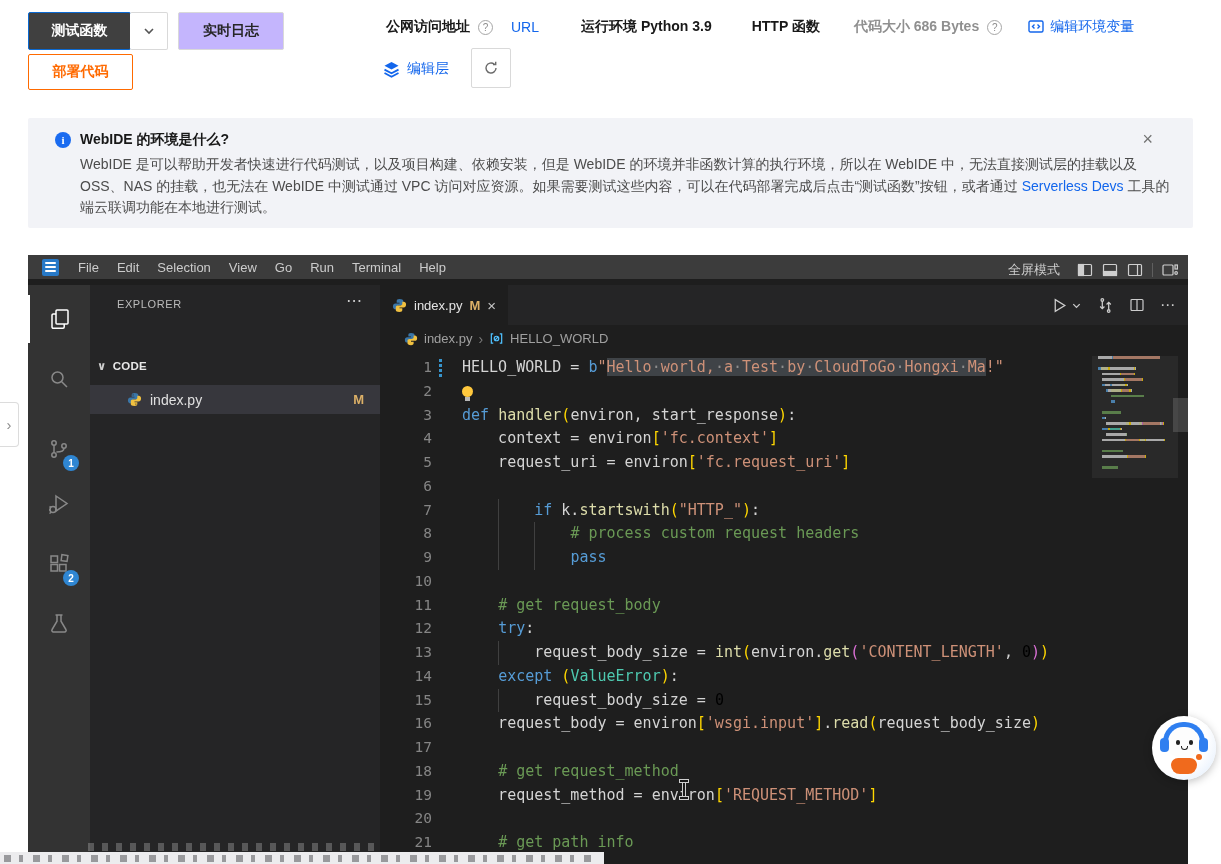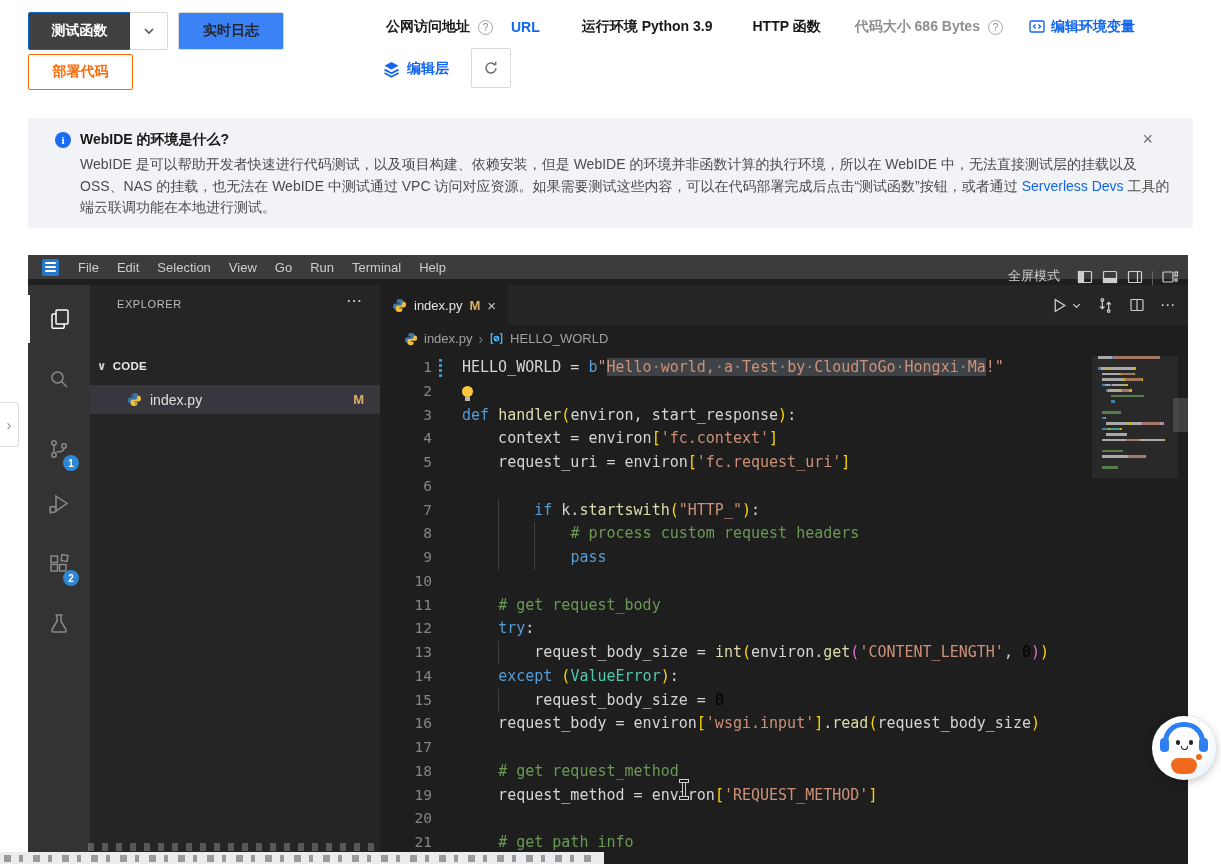--- a/index.html
+++ b/index.html
@@ -5,26 +5,26 @@
   * { margin:0; padding:0; box-sizing:border-box; }
   html,body { width:1221px; height:864px; background:#fff; overflow:hidden;
     font-family:"Liberation Sans","DejaVu Sans",sans-serif; position:relative; }
 
   
   .abs { position:absolute; }
   .btn { display:flex; align-items:center; justify-content:center; border-radius:2px;
     font-size:14px; cursor:pointer; }
   .btn-primary { background:#404040; color:#fff; font-weight:bold; border:1px solid #0b69d1; }
   .btn-caret { background:#fff; border:1px solid #d9d9d9; border-left:none; }
-  .btn-plain { background:#3b82f6; border:1px solid #d9d9d9; color:#262626; font-weight:600; }
+  .btn-plain { background:#c4b5fd; border:1px solid #d9d9d9; color:#262626; font-weight:600; }
   .btn-deploy { background:#fff; border:1px solid #ff6a00; color:#ff6a00; font-weight:600; }
   .meta-row { display:flex; align-items:center; font-size:14px; color:#181818; }
   .meta-label { font-weight:bold; color:#181818; }
   .meta-gray { font-weight:bold; color:#8f8f8f; }
-  .link { color:#1366ec; font-weight:bold; cursor:pointer; }
+  .link { color:#1366ec; font-weight:normal; cursor:pointer; }
   .qmark { width:15px; height:15px; border:1px solid #a6a6a6; border-radius:50%;
     font-size:10px; color:#8c8c8c; display:inline-flex; align-items:center; justify-content:center; }
   .iconbtn-refresh { width:40px; height:40px; border:1px solid #d9d9d9; border-radius:2px;
     background:#fff; display:flex; align-items:center; justify-content:center; cursor:pointer; }
 
   
   .banner { position:absolute; left:28px; top:118px; width:1165px; height:110px;
     background:#f2f3f7; border-radius:2px; padding:13px 26px 0 27px; }
   .banner-title { font-size:14px; font-weight:bold; color:#181818; display:flex; gap:9px; align-items:center;}
   .info-dot { width:16px; height:16px; border-radius:50%; background:#1a6bf0; color:#fff;
@@ -37,21 +37,21 @@
   .win { position:absolute; left:28px; top:255px; width:1160px; height:609px; background:#1e1e1e; z-index:1; }
   .titlebar { position:absolute; left:0; top:0; right:0; height:24px; background:#3c3c3c;
     display:flex; align-items:center; color:#cccccc; font-size:13px; }
   .vs-logo { width:17px; height:17px; background:#2779c7; border-radius:2px; margin:0 10px 0 14px;
     display:flex; flex-direction:column; justify-content:center; gap:2px; padding:0 3px;}
   .vs-logo i { display:block; height:2px; background:#fff; border-radius:1px;}
   .menubar { display:flex; }
   .menu-item { padding:0 9px; height:30px; display:flex; align-items:center; cursor:pointer; }
   .win-title { position:absolute; left:560px; width:380px; text-align:center; top:0; height:30px;
     line-height:30px; color:#c8c8c8; }
-  .titlebar-right { position:absolute; right:10px; top:0; height:30px; display:flex; align-items:flex-end; gap:9px; color:#cfcfcf;}
+  .titlebar-right { position:absolute; right:10px; top:0; height:30px; display:flex; align-items:center; gap:9px; color:#cfcfcf;}
   .tb-sep { width:1px; height:14px; background:#5f5f5f; }
 
   .activitybar { position:absolute; left:0; top:30px; width:62px; bottom:0; background:#333333; }
   .act-item { position:absolute; left:0; width:62px; height:48px; display:flex; align-items:center;
     justify-content:center; color:#898989; cursor:pointer; }
   .act-item.active { color:#ffffff; border-left:2px solid #fff; }
   .act-badge { position:absolute; right:11px; bottom:2px; min-width:16px; height:16px; border-radius:8px;
     background:#2f86d2; color:#fff; font-size:10px; font-weight:bold; display:flex; align-items:center; justify-content:center;}
 
   .sidebar { position:absolute; left:62px; top:30px; width:290px; bottom:0; background:#252526; color:#cccccc; }

